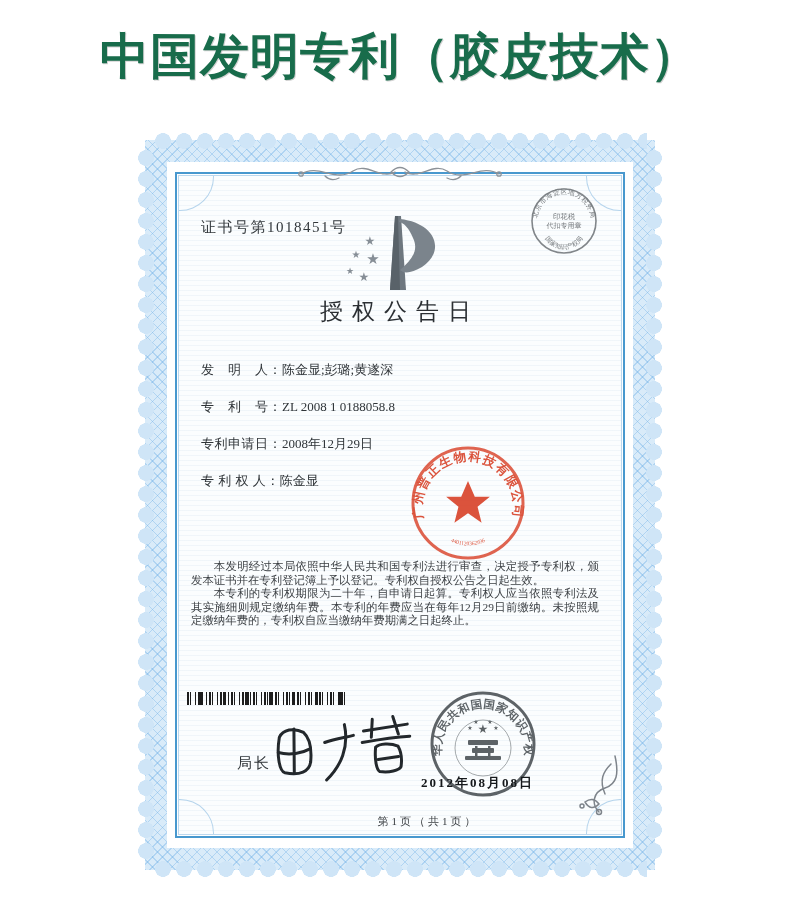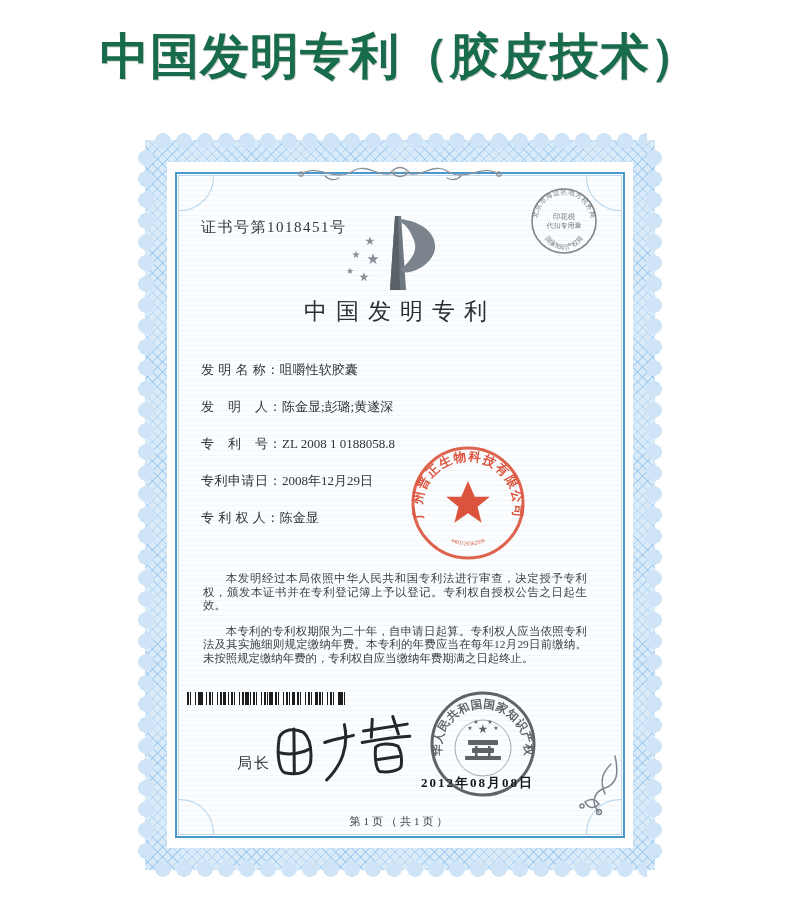--- a/index.html
+++ b/index.html
@@ -44,34 +44,34 @@
   
   .cert-no{position:absolute;left:24px;top:44px;font-size:15px;letter-spacing:1.5px;color:#33383c;}
   .logo{position:absolute;left:50%;top:38px;transform:translateX(-50%);}
   .cert-title{position:absolute;left:0;top:122px;width:100%;text-align:center;
     font-size:23px;letter-spacing:9px;color:#2b2f33;font-weight:500;}
   .fields{position:absolute;left:24px;top:186px;right:16px;display:flex;flex-direction:column;gap:17px;}
   .field{font-size:13px;color:#2f3438;line-height:20px;white-space:nowrap;}
   .field .lab{letter-spacing:.5px;}
   .paras{position:absolute;left:14px;right:24px;top:386px;font-size:11.4px;line-height:13.6px;
     color:#3a3e42;text-align:justify;}
-  .paras p{margin:12px;text-indent:2em;}
+  .paras p{margin:0;text-indent:2em;}
   .barcode{position:absolute;left:10px;top:518px;width:160px;height:13px;
     background:
       repeating-linear-gradient(90deg,#1d1d1d 0 2px,transparent 2px 3px,#1d1d1d 3px 4px,transparent 4px 8px,#1d1d1d 8px 9px,transparent 9px 11px),
       repeating-linear-gradient(90deg,transparent 0 13px,#1d1d1d 13px 16px,transparent 16px 23px);}
   .sig-label{position:absolute;left:60px;top:580px;font-size:15px;color:#2f3438;letter-spacing:2px;}
   .sig{position:absolute;left:90px;top:538px;transform:rotate(-3deg);}
   .seal-tax{position:absolute;right:24px;top:12px;opacity:.85;}
   .seal-company{position:absolute;left:232px;top:270px;opacity:.92;}
   .seal-office{position:absolute;left:252px;top:516px;opacity:.9;}
   .grant-date{position:absolute;left:244px;top:600px;font-size:13px;font-weight:bold;
     color:#15181b;letter-spacing:2px;}
   .page-footer{position:absolute;left:0;top:640px;width:100%;text-align:center;
-    font-size:11px;letter-spacing:3px;color:#3a3e42;}
+    font-size:11px;letter-spacing:3px;color:#3a3e42;padding-left:28px;}
   .flourish-top{position:absolute;left:50%;top:-14px;transform:translateX(-50%);}
   .flourish-br{position:absolute;right:4px;bottom:20px;}
   .sr{position:absolute;width:1px;height:1px;overflow:hidden;clip-path:inset(50%);}
 </style>
 </head>
 <body>
 
 <div class="canvas">
 
   <div class="page-title">中国发明专利（胶皮技术）</div>
@@ -126,26 +126,23 @@
         <path d="M60,7 C96,11 106,39 82,55 C72,61 64,62 60,58 C72,48 79,38 73,26 C69,16 64,11 59,10 Z" fill="#7b848c"></path>
         <g fill="#868e96" font-size="13" text-anchor="middle">
           <text x="30" y="33" font-size="12">★</text>
           <text x="16" y="46" font-size="10">★</text>
           <text x="33" y="52" font-size="15">★</text>
           <text x="10" y="62" font-size="9">★</text>
           <text x="24" y="69" font-size="12">★</text>
         </g>
       </svg>
 
-      <div class="cert-title">中国发明专利</div>
+      <div class="cert-title">授权公告日</div>
 
       <div class="fields">
-        <div class="field">
-          <span class="lab">发 明 名 称：</span><span>咀嚼性软胶囊</span>
-        </div>
         <div class="field">
           <span class="lab">发　明　人：</span><span>陈金显;彭璐;黄遂深</span>
         </div>
         <div class="field">
           <span class="lab">专　利　号：</span><span>ZL 2008 1 0188058.8</span>
         </div>
         <div class="field">
           <span class="lab">专利申请日：</span><span>2008年12月29日</span>
         </div>
         <div class="field">

